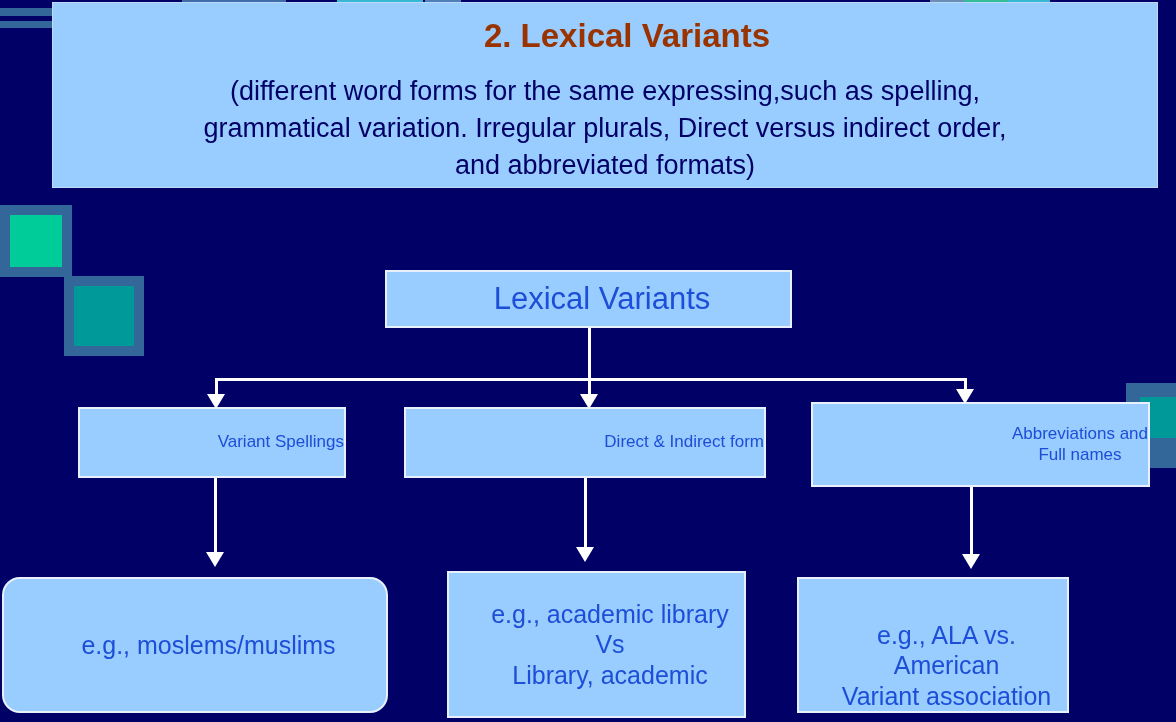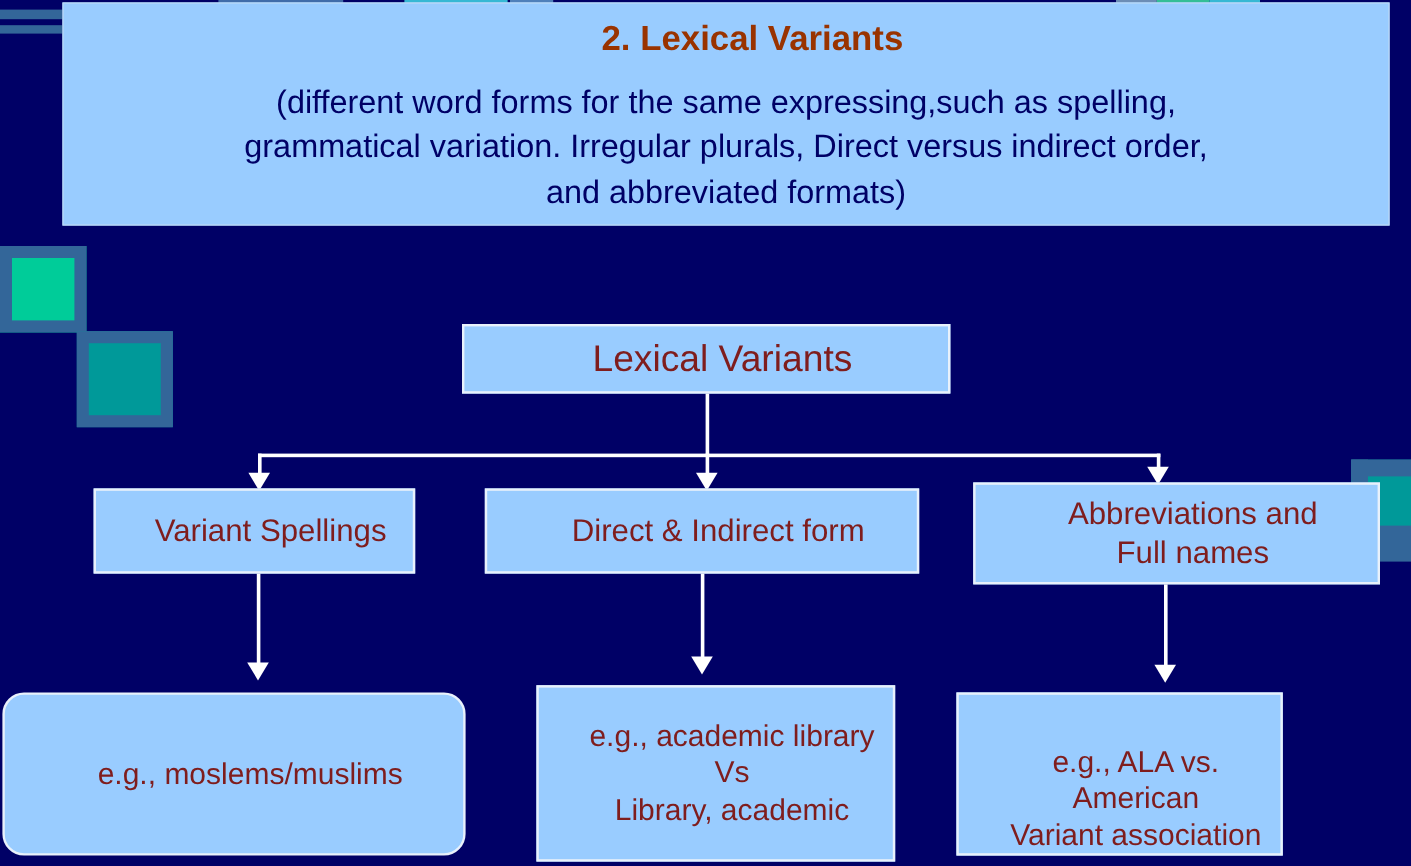--- a/index.html
+++ b/index.html
@@ -84,54 +84,54 @@
     top: 2px;
     width: 1106px;
     height: 186px;
     background: #99CCFF;
     border: 1px solid #bcd9f5;
     box-sizing: border-box;
     text-align: center;
     padding-top: 10px;
   }
   #title-heading {
-    font-size: 29px;
+    font-size: 33px;
     font-weight: bold;
     color: #993300;
     line-height: 1.42;
     margin: 0;
     padding-left: 44px;
   }
   #title-sub {
     font-size: 27px;
     color: #000066;
     line-height: 1.38;
     margin: 13px;
     padding: 0 12px;
   }
 
   
   .node {
     position: absolute;
     background: #99CCFF;
     border: 2px solid #e8f1fb;
     box-sizing: border-box;
-    color: #7f1d1d;
+    color: #1d4ed8;
     display: flex;
     align-items: center;
     justify-content: center;
     text-align: center;
     line-height: 1.22;
     padding-left: 27px;
   }
   .node-root {
     left: 385px; top: 270px; width: 407px; height: 58px;
     font-size: 31px;
   }
-  .node-l2 { font-size: 26px; }
+  .node-l2 { font-size: 17px; justify-content: flex-end; }
   .node-l2a { left: 78px;  top: 407px; width: 268px; height: 71px; }
   .node-l2b { left: 404px; top: 407px; width: 362px; height: 71px; }
   .node-l2c { left: 811px; top: 402px; width: 339px; height: 85px; }
 
   .node-l3 { font-size: 25px; }
   .node-l3a { left: 2px;   top: 577px; width: 386px; height: 136px; border-radius: 18px; }
   .node-l3b { left: 447px; top: 571px; width: 299px; height: 147px; }
   .node-l3c { left: 797px; top: 577px; width: 272px; height: 136px; align-items: flex-end; }
 
   .node-line { display: block; }

